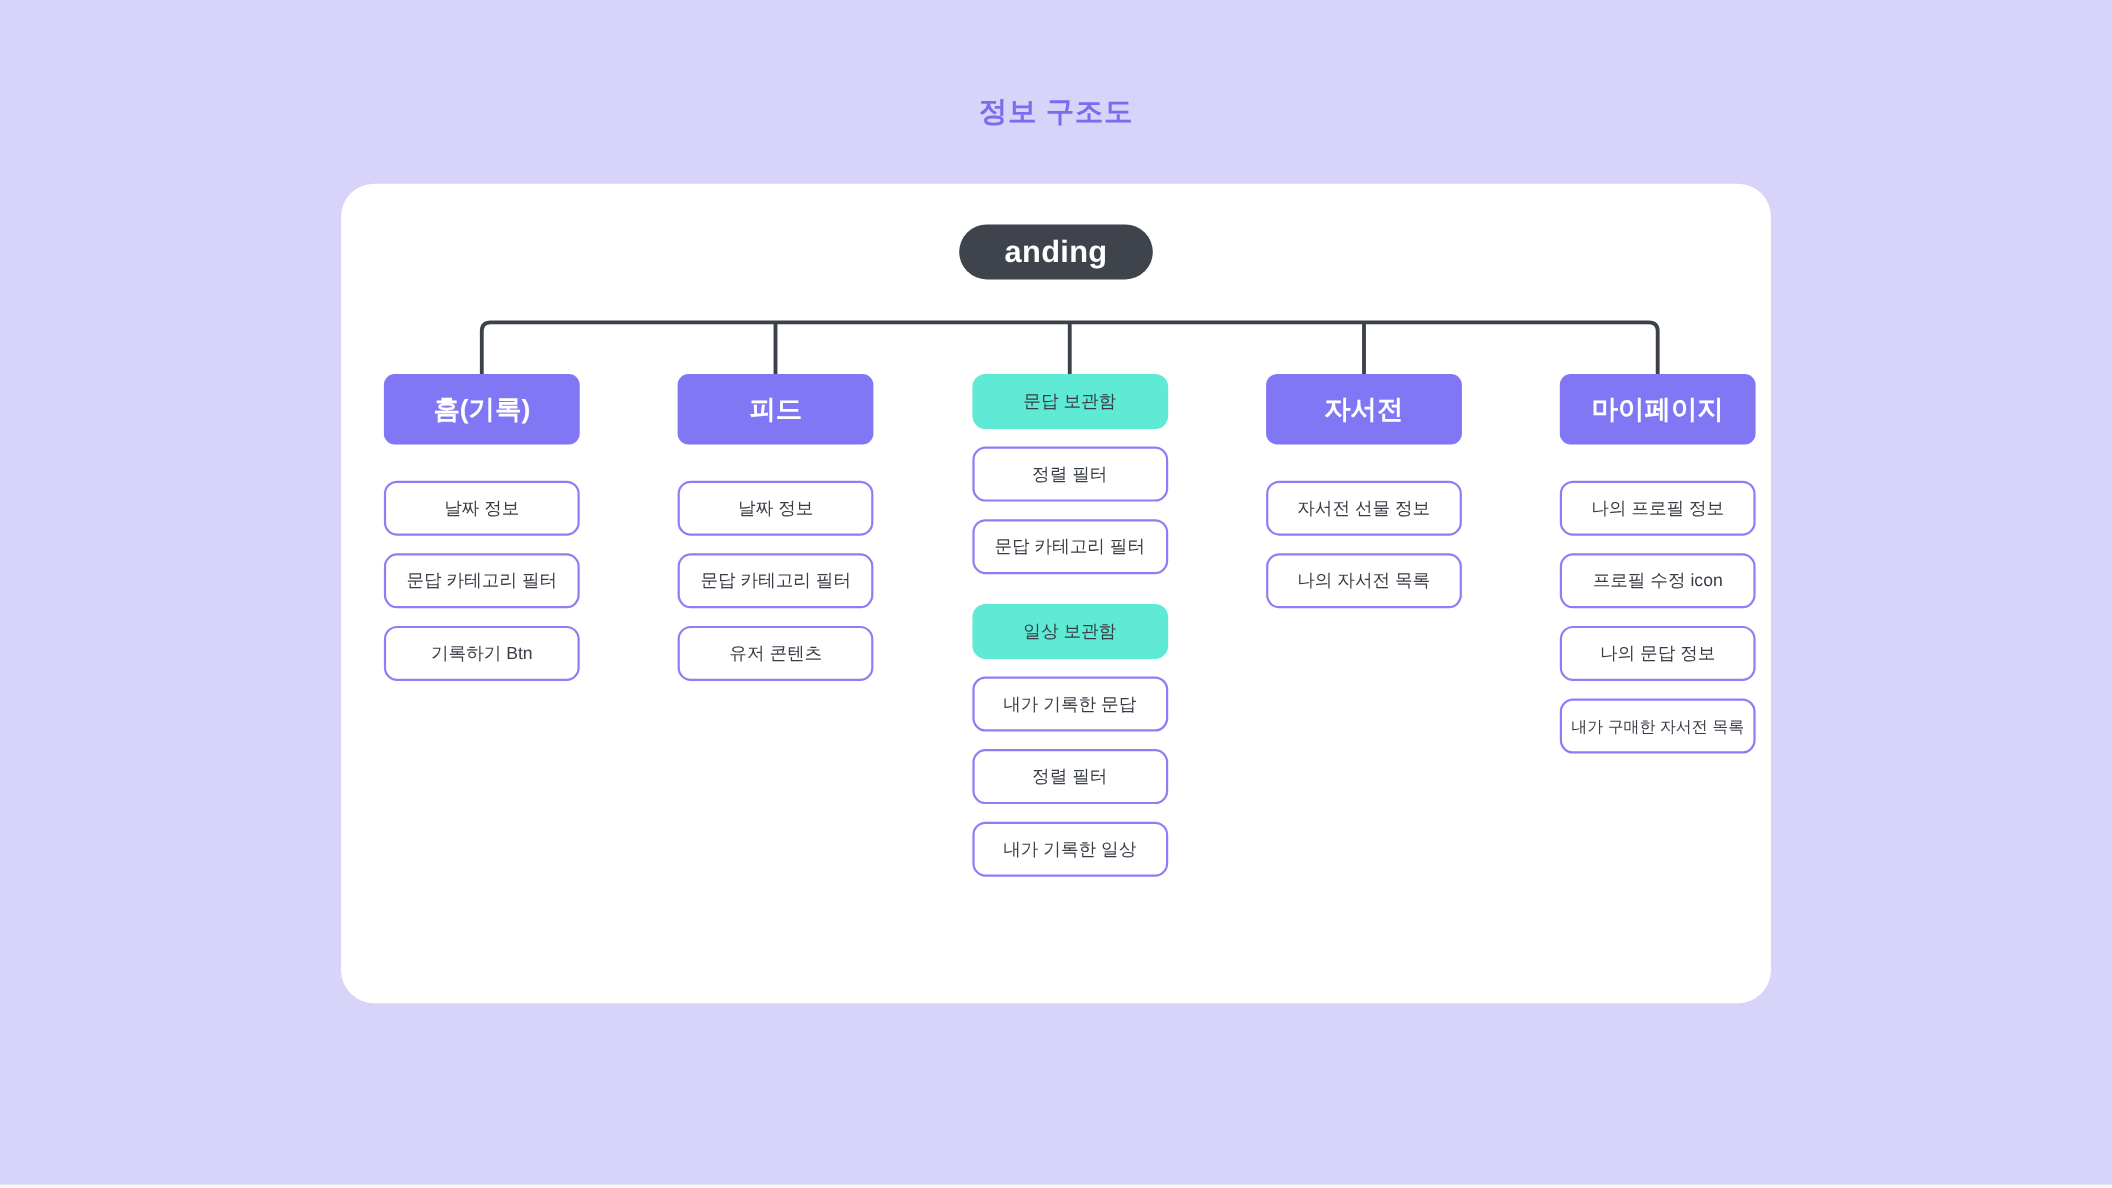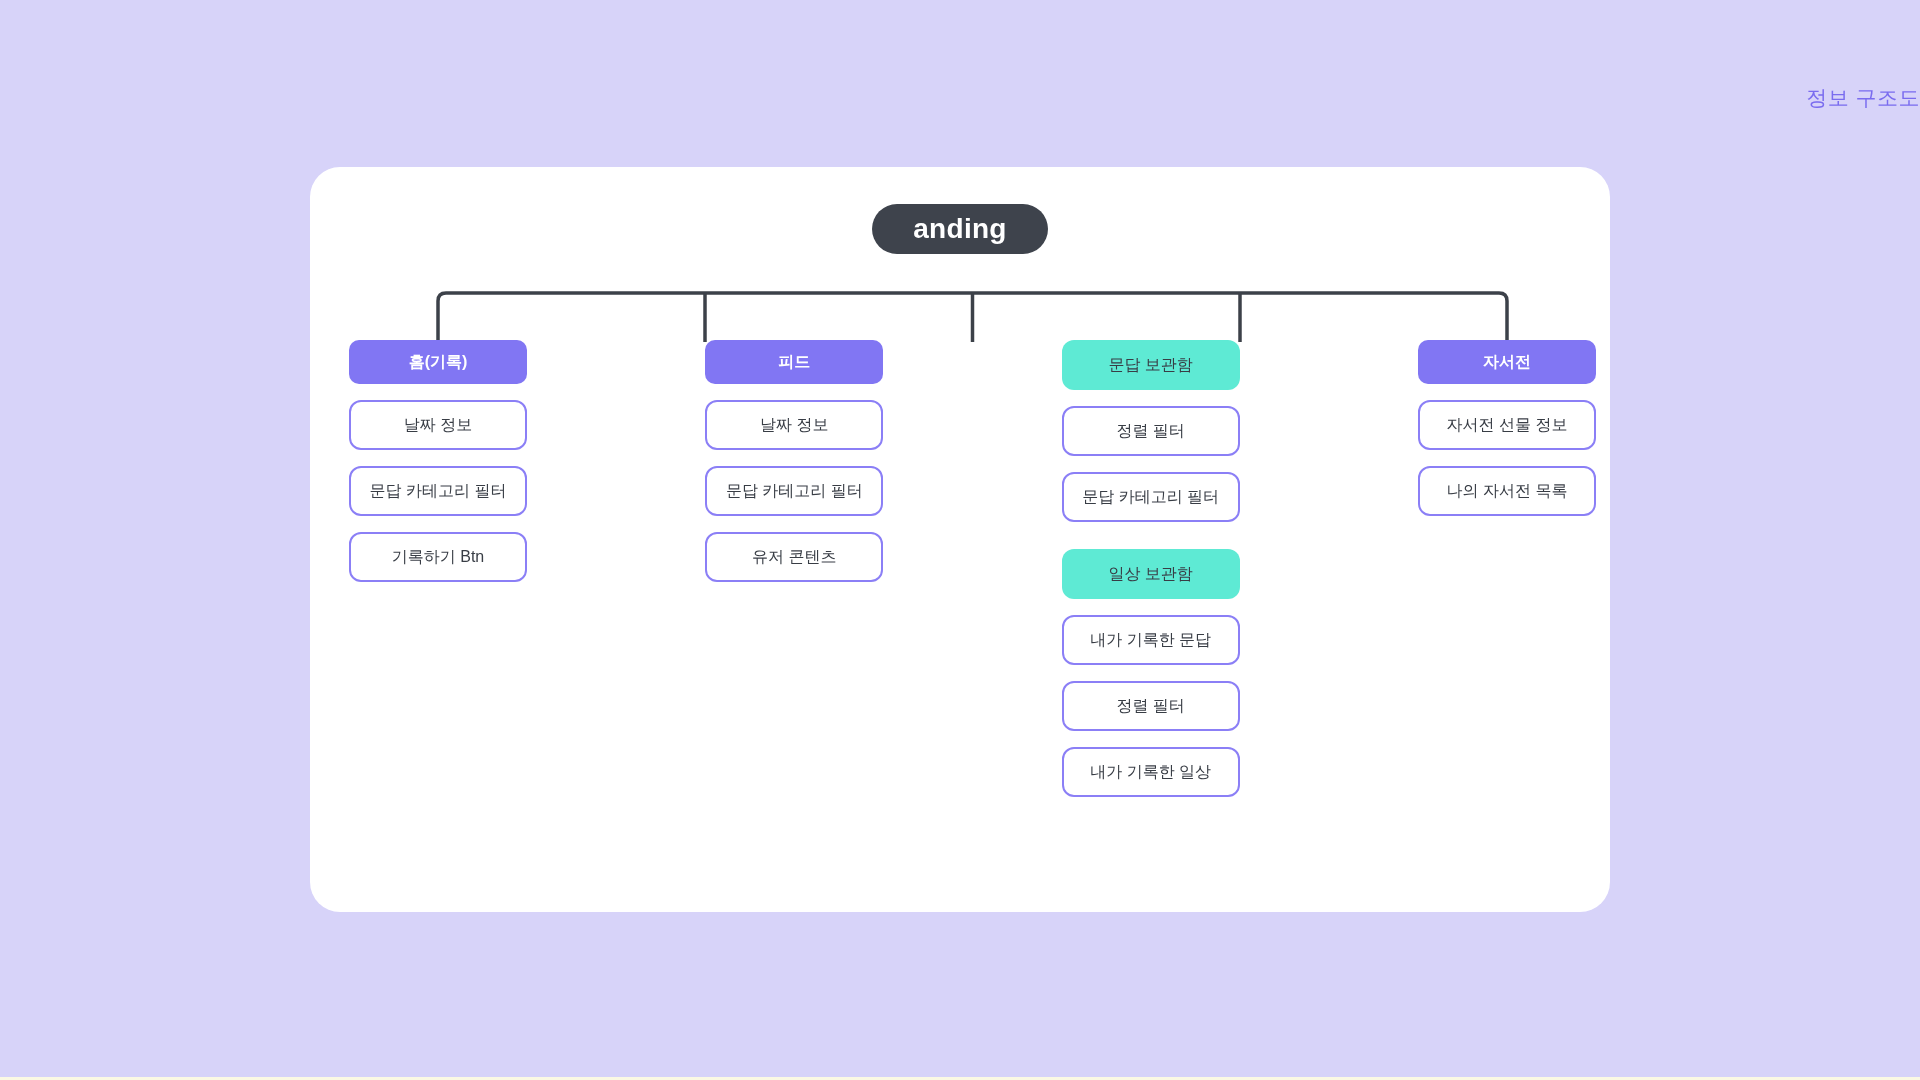--- a/index.html
+++ b/index.html
@@ -3,21 +3,21 @@
 <meta charset="utf-8">
 <style>
   html,body{margin:0;padding:0;}
   body{
     width:1920px;height:1080px;overflow:hidden;position:relative;
     background:#D7D3F9;
     font-family:"Liberation Sans","DejaVu Sans",sans-serif;
   }
   .page-title{
     position:absolute;top:84px;left:0;width:100%;
-    text-align:right;font-size:21px;font-weight:400;color:#7A6CEF;
+    text-align:center;font-size:26px;font-weight:700;color:#7A6CEF;
     letter-spacing:0.5px;
   }
   .card{
     position:absolute;left:310px;top:167px;width:1300px;height:745px;
     background:#FFFFFF;border-radius:30px;
   }
   .root-pill{
     position:absolute;top:37px;left:50%;transform:translateX(-50%);
     width:176px;height:50px;border-radius:25px;
     background:#3E434C;color:#FFFFFF;
@@ -25,24 +25,24 @@
     font-size:28px;font-weight:700;letter-spacing:0.3px;
   }
   .connector-svg{position:absolute;left:0;top:0;width:1300px;height:230px;}
   .columns{
     position:absolute;top:173px;left:0;width:1300px;
     display:flex;justify-content:space-between;
     padding:0 14px 0 39px;box-sizing:border-box;
   }
   .col{width:178px;display:flex;flex-direction:column;align-items:stretch;gap:16px;}
   .col-header{
-    height:44px;border-radius:10px;background:#8176F3;color:#FFFFFF;
+    height:64px;border-radius:10px;background:#8176F3;color:#FFFFFF;
     display:flex;align-items:center;justify-content:center;
-    font-size:16px;font-weight:700;
-    margin-bottom:0; 
+    font-size:24px;font-weight:700;
+    margin-bottom:17px; 
   }
   .node{
     height:50px;border-radius:12px;
     display:flex;align-items:center;justify-content:center;
     font-size:16px;color:#383D45;white-space:nowrap;
     box-sizing:border-box;background:#FFFFFF;
   }
   .node.outline{border:2px solid #8B7FF6;}
   .node.filled{background:#5eead4;border:none;}
   .node.small-text{font-size:14.5px;}
@@ -87,17 +87,24 @@
         <div class="node filled group-start">일상 보관함</div>
         <div class="node outline">내가 기록한 문답</div>
         <div class="node outline">정렬 필터</div>
         <div class="node outline">내가 기록한 일상</div>
       </div>
       <div class="col">
         <div class="col-header">자서전</div>
         <div class="node outline">자서전 선물 정보</div>
         <div class="node outline">나의 자서전 목록</div>
       </div>
+      <div class="col">
+        <div class="col-header">마이페이지</div>
+        <div class="node outline">나의 프로필 정보</div>
+        <div class="node outline">프로필 수정 icon</div>
+        <div class="node outline">나의 문답 정보</div>
+        <div class="node outline small-text">내가 구매한 자서전 목록</div>
+      </div>
     </div>
 
 </div>
 
 <div class="bottom-strip"></div>
 
 </body></html>

